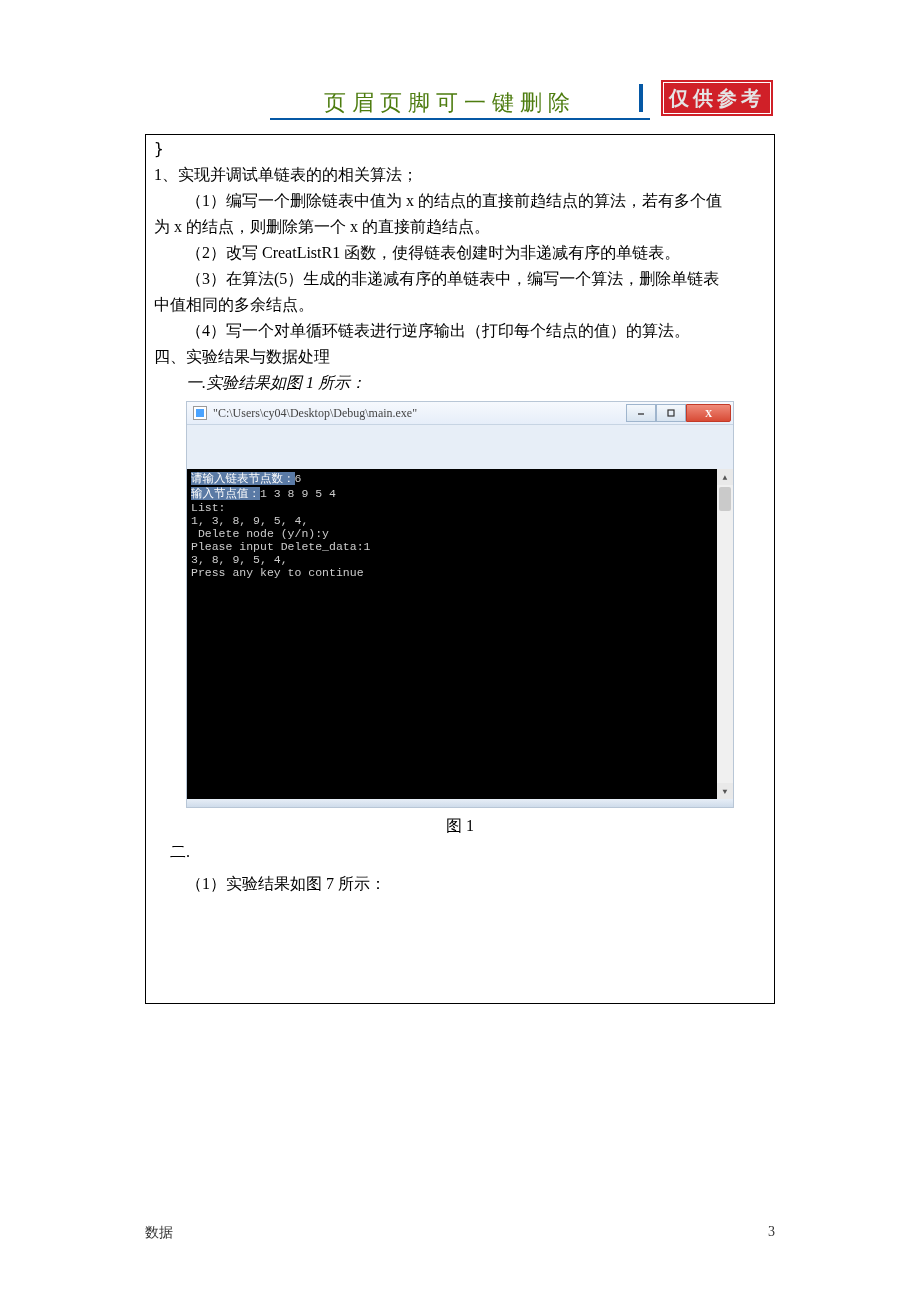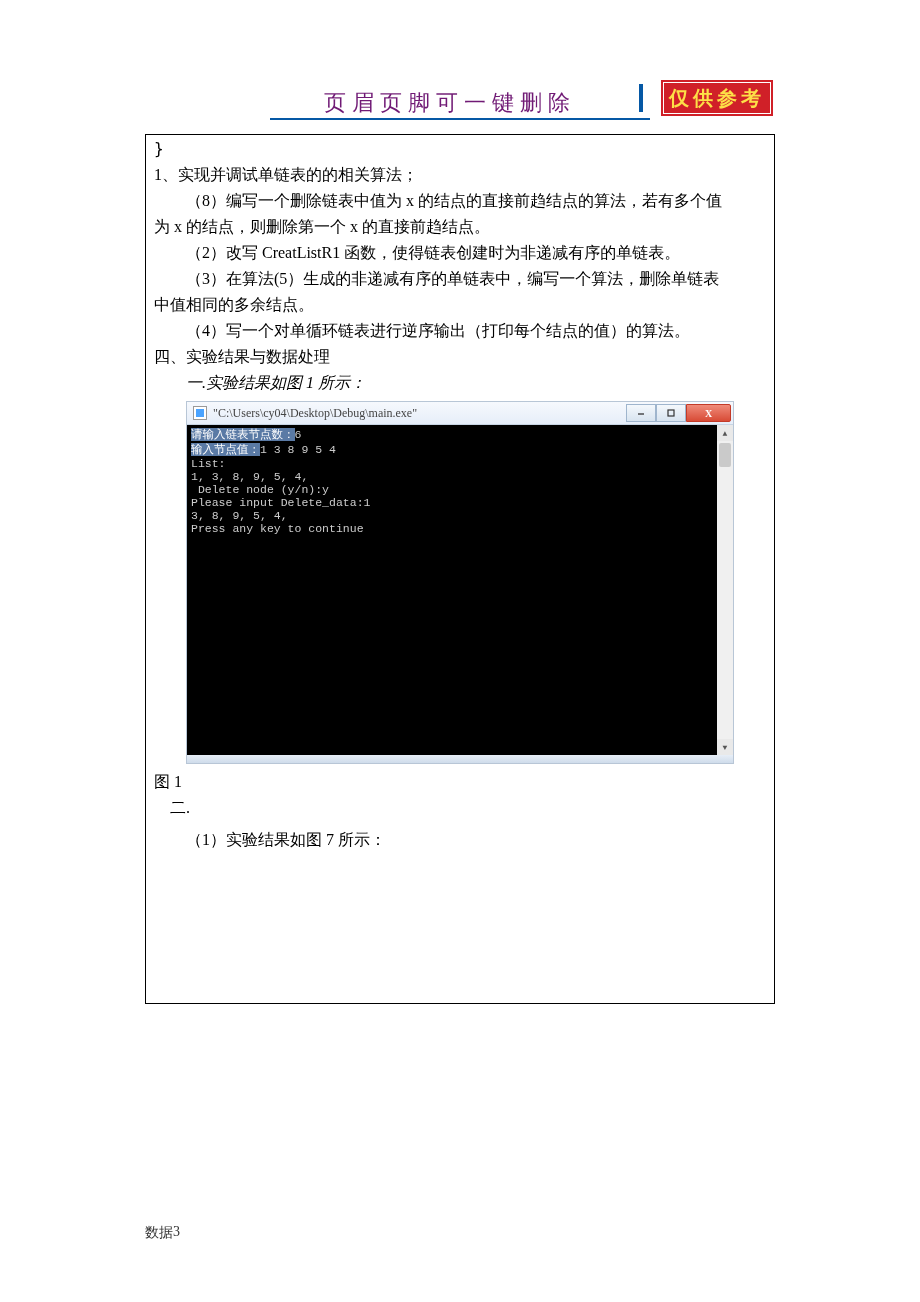--- a/index.html
+++ b/index.html
@@ -25,35 +25,35 @@
     left: 270px;
     right: 270px;
     bottom: 14px;
     border-bottom: 2px solid #0558a5;
     z-index: 0;
   }
   .header-title {
     font-family: "SimSun", "STFangsong", serif;
     font-size: 22px;
     letter-spacing: 6px;
-    color: #701a75;
+    color: #4d7c0f;
     font-weight: 500;
     z-index: 1;
     padding-right: 20px;
   }
   .stamp {
     position: absolute;
     right: 147px;
     top: 80px;
     width: 112px;
     height: 36px;
     background: #d02028;
     border: 2px solid #d02028;
     box-shadow: inset 0 0 0 1px #fff;
-    color: #fde047;
+    color: #e5e5e5;
     font-family: "SimSun", serif;
     font-size: 20px;
     font-weight: 700;
     display: flex;
     align-items: center;
     justify-content: center;
     letter-spacing: 4px;
   }
   .stamp::before {
     content: "";
@@ -139,20 +139,21 @@
   .console-body {
     height: 330px;
     background: #000;
     color: #ccc;
     font-family: "Consolas", "Courier New", monospace;
     font-size: 11.5px;
     padding: 2px 4px;
     white-space: pre;
     overflow: hidden;
     position: relative;
+    margin-top: 44px;
   }
   .console-body .sel {
     background: #5a7aa5;
     color: #fff;
   }
   .scroll-track {
     position: absolute;
     right: 0; top: 0; bottom: 0;
     width: 16px;
     background: #f0f0f0;
@@ -173,48 +174,49 @@
     left: 2px; top: 18px;
     width: 12px; height: 24px;
     background: #cacaca;
     border-radius: 2px;
   }
   .win-statusgrad {
     height: 8px;
     background: linear-gradient(#e7eef7, #cfdceb);
   }
   .fig-caption {
-    text-align: left;
+    text-align: center;
     margin: 12px 0 18px 0;
     font-size: 16px;
   }
   .footer {
     position: absolute;
     bottom: 60px;
     left: 145px;
     right: 145px;
     display: flex;
+    justify-content: space-between;
     font-size: 14px;
     color: #333;
   }
 </style>
 </head>
 <body>
 
 <div class="header">
   <div class="header-line-top"></div>
   <span class="header-title">页眉页脚可一键删除</span>
 </div>
 <div class="stamp">仅供参考</div>
 
 <div class="content">
   <p class="brace">}</p>
 
   <p>1、实现并调试单链表的的相关算法；</p>
-  <p class="indent1">（8）编写一个删除链表中值为 x 的结点的直接前趋结点的算法，若有多个值</p>
+  <p class="indent1">（1）编写一个删除链表中值为 x 的结点的直接前趋结点的算法，若有多个值</p>
   <p>为 x 的结点，则删除第一个 x 的直接前趋结点。</p>
   <p class="indent1">（2）改写 CreatListR1 函数，使得链表创建时为非递减有序的单链表。</p>
   <p class="indent1">（3）在算法(5）生成的非递减有序的单链表中，编写一个算法，删除单链表</p>
   <p>中值相同的多余结点。</p>
   <p class="indent1">（4）写一个对单循环链表进行逆序输出（打印每个结点的值）的算法。</p>
 
   <p class="sect">四、实验结果与数据处理</p>
 
   <p class="fig-note indent1">一.实验结果如图 1 所示：</p>
 

